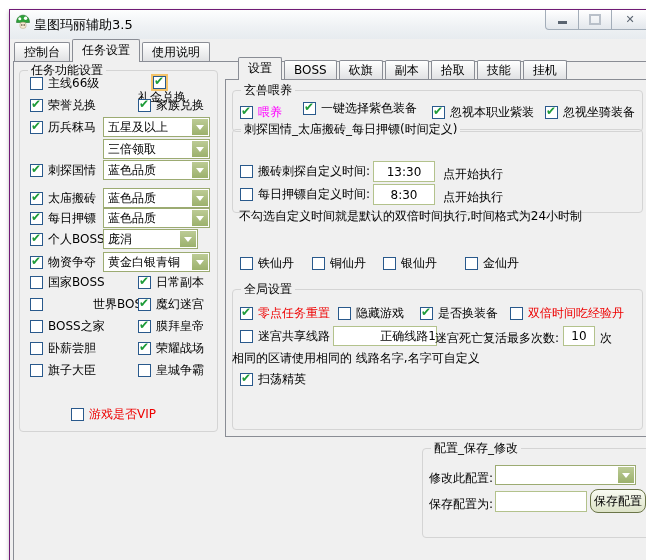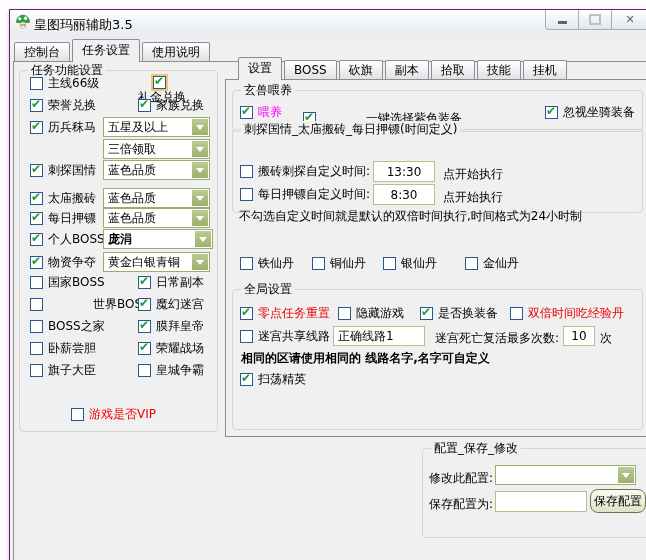--- a/index.html
+++ b/index.html
@@ -141,21 +141,21 @@
     </div>
   <div class="combo" style="left:93px;top:198px;width:107px;">
     <span>蓝色品质</span>
     <span class="carrow"></span>
     </div>
 
   <div class="cbitem" style="left:20px;top:222px;">
     <span class="cb checked"></span>
     <span>个人BOSS</span>
     </div>
-  <div class="combo" style="left:93px;top:219px;width:110px;font-weight:bold;">
+  <div class="combo" style="left:93px;top:219px;width:95px;">
     <span>庞涓</span>
     <span class="carrow"></span>
     </div>
 
   <div class="cbitem" style="left:20px;top:245px;">
     <span class="cb checked"></span>
     <span>物资争夺</span>
     </div>
   <div class="combo" style="left:93px;top:242px;width:107px;">
     <span>黄金白银青铜</span>
@@ -219,23 +219,27 @@
   </div>
   <div class="tabpanel" style="left:215px;top:69px;width:423px;height:356px;"></div>
 
   <div class="grp" style="left:222px;top:80px;width:409px;height:40px;">
     <span class="gt">玄兽喂养</span>
   </div>
   <div class="cbitem" style="left:230px;top:95px;">
     <span class="cb checked"></span>
     <span class="mag">喂养</span>
     </div>
-  <div class="cbitem" style="left:293px;top:101px;gap:45px;">
+  <div class="cbitem" style="left:293px;top:91px;">
     <span class="cb checked"></span>
     <span>一键选择紫色装备</span>
+    </div>
+  <div class="cbitem" style="left:422px;top:95px;">
+    <span class="cb checked"></span>
+    <span>忽视本职业紫装</span>
     </div>
   <div class="cbitem" style="left:535px;top:95px;">
     <span class="cb checked"></span>
     <span>忽视坐骑装备</span>
     </div>
 
   <div class="grp" style="left:222px;top:119px;width:409px;height:82px;">
     <span class="gt">刺探国情_太庙搬砖_每日押镖(时间定义)</span>
   </div>
   <div class="cbitem" style="left:230px;top:154px;">
@@ -292,30 +296,30 @@
     </div>
   <div class="cbitem" style="left:500px;top:296px;">
     <span class="cb"></span>
     <span class="red">双倍时间吃经验丹</span>
     </div>
 
   <div class="cbitem" style="left:230px;top:319px;">
     <span class="cb"></span>
     <span>迷宫共享线路</span>
     </div>
-  <div class="tinput lefty" style="left:323px;top:316px;width:92px;height:20px;">
+  <div class="tinput lefty" style="left:323px;top:316px;width:104px;height:20px;justify-content:flex-end;">
     <span>正确线路1</span>
     </div>
   <span class="txt" style="left:425px;top:320px;">迷宫死亡复活最多次数:</span>
   <div class="tinput" style="left:553px;top:316px;width:32px;height:20px;">
     <span>10</span>
     </div>
   <span class="txt" style="left:590px;top:320px;">次</span>
 
-  <span class="txt" style="left:231px;top:340px;font-weight:bold;">相同的区请使用相同的 线路名字,名字可自定义</span>
+  <span class="txt" style="left:222px;top:340px;">相同的区请使用相同的 线路名字,名字可自定义</span>
 
   <div class="cbitem" style="left:230px;top:362px;">
     <span class="cb checked"></span>
     <span>扫荡精英</span>
     </div>
 
   <div class="grp" style="left:412px;top:438px;width:227px;height:88px;">
     <span class="gt">配置_保存_修改</span>
   </div>
   <span class="txt" style="left:419px;top:460px;">修改此配置:</span>

